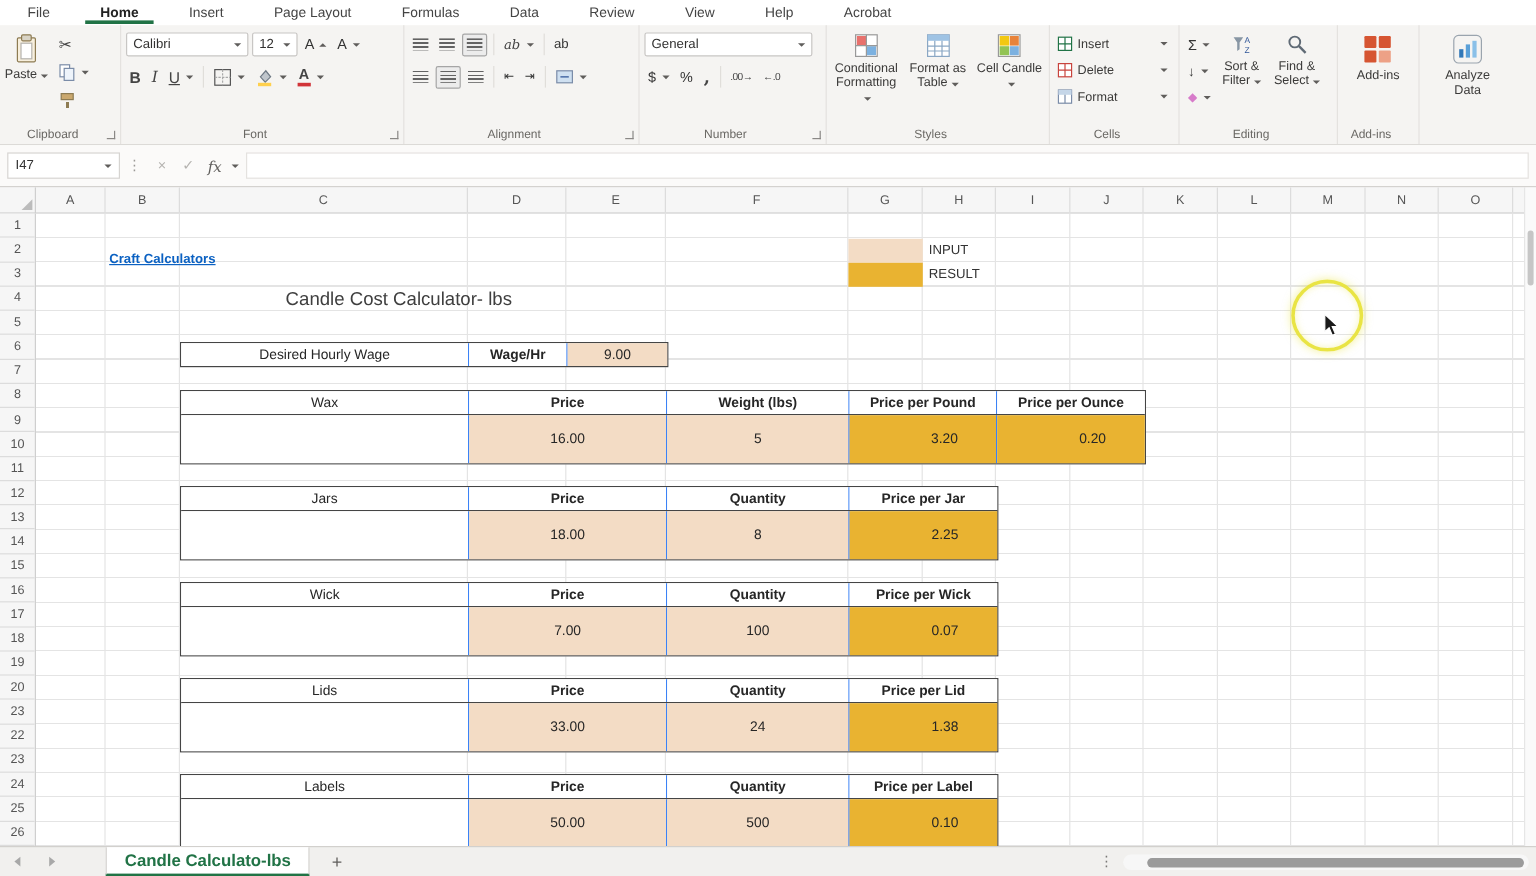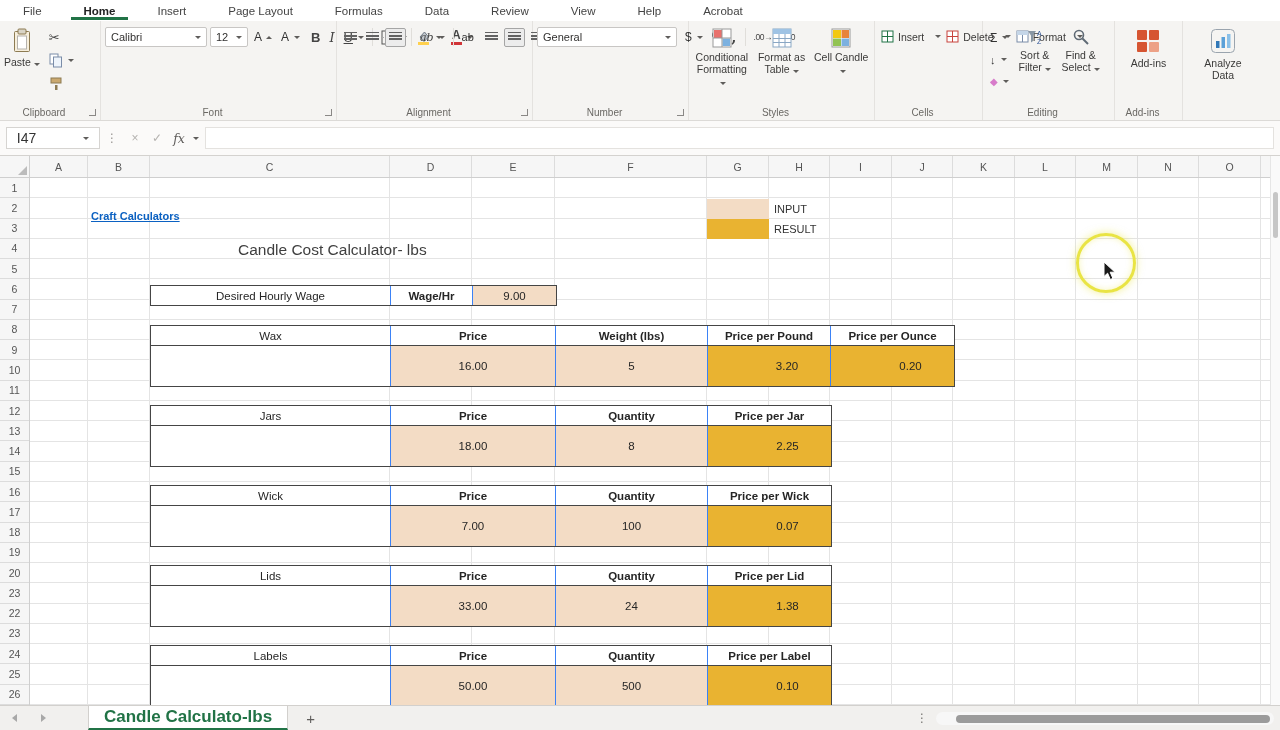--- a/index.html
+++ b/index.html
@@ -12,21 +12,21 @@
   .mtab.active { font-weight:bold; color:#222; border-bottom:3px solid #217346; padding-bottom:0; }
 
   
   .ribbon { position:absolute; top:21px; left:0; right:0; height:100px; background:#f5f4f2; border-bottom:1px solid #dcdad7; display:flex; z-index:5; }
   .rgroup { position:relative; height:100%; border-right:1px solid #e4e2df; padding:5px 4px 16px; }
   .rlabel { position:absolute; bottom:2px; left:0; right:12px; text-align:center; font-size:10px; color:#6a6864; white-space:nowrap; }
   .launch { position:absolute; right:4px; bottom:4px; width:7px; height:7px; border-right:1.5px solid #8a8886; border-bottom:1.5px solid #8a8886; }
   .g-clip{width:101px} .g-font{width:236px} .g-align{width:196px} .g-num{width:156px}
   .g-styles{width:186px} .g-cells{width:108px} .g-edit{width:132px} .g-add{width:68px} .g-anl{width:80px; border-right:none}
   .rbody { display:flex; }
-  .rbody.col { flex-direction:row; gap:5px; }
+  .rbody.col { flex-direction:column; gap:5px; }
   .rrow { display:flex; align-items:center; gap:3px; height:22px; }
   .bigbtn { display:flex; flex-direction:column; align-items:center; justify-content:flex-start; text-align:center; font-size:10.5px; line-height:1.15; color:#3b3a39; gap:3px; padding-top:2px; cursor:default; }
   .bl { font-size:10.5px; color:#3b3a39; }
   .minicol { display:flex; flex-direction:column; justify-content:flex-start; gap:4px; padding:2px 0 0 6px; }
   .mb { display:flex; align-items:center; gap:2px; padding:1px 3px; border-radius:2px; font-size:12px; color:#444; height:19px; cursor:default; }
   .mb.sel { border:1px solid #a5a5a5; background:#ececec; }
   .dcar { display:inline-block; width:0; height:0; border-left:3px solid transparent; border-right:3px solid transparent; border-top:3.5px solid #5f5d5b; margin-left:3px; }
   .ucar { display:inline-block; width:0; height:0; border-left:3px solid transparent; border-right:3px solid transparent; border-bottom:3.5px solid #5f5d5b; margin-left:2px; }
   .combo { display:flex; align-items:center; justify-content:space-between; background:#fff; border:1px solid #c8c6c4; border-radius:2px; font-size:11px; color:#323130; padding:0 5px; height:20px; }
   .fontname{width:102px} .fontsize{width:38px} .numfmt{width:140px}
@@ -38,21 +38,21 @@
   .tinytxt{font-size:8.5px; color:#444; letter-spacing:-0.5px;}
   .commag{font-size:15px; font-weight:bold; font-family:"DejaVu Serif",serif; line-height:0.6; color:#444;}
   .vsep{width:1px; height:18px; background:#e0deda; margin:0 2px;}
   .crow { display:flex; align-items:center; gap:4px; height:21px; font-size:10.5px; color:#3b3a39; padding:0 2px; width:96px; }
   .crow .sp{flex:1}
   .wide-sty{width:58px}
   .stybody{gap:2px}
 
   
   .fbar { position:absolute; top:121px; left:0; right:0; height:35px; background:#fbfaf9; border-bottom:1px solid #d4d2cf; display:flex; align-items:center; padding:0 6px; z-index:5; }
-  .namebox { width:94px; height:22px; background:#fff; border:1px solid #d6d4d1; display:flex; align-items:center; justify-content:center; padding:0 6px; font-size:14px; color:#333;gap:44px; }
+  .namebox { width:94px; height:22px; background:#fff; border:1px solid #d6d4d1; display:flex; align-items:center; justify-content:space-between; padding:0 6px; font-size:11px; color:#333;gap:44px; }
   .fdots { color:#9a9896; font-size:12px; margin:0 6px; }
   .fbtn { background:none; border:none; font-size:12px; color:#b5b3b0; width:22px; text-align:center; cursor:default; }
   .fbtn.fx { font-style:italic; font-family:"DejaVu Serif",serif; color:#605e5c; font-size:12.5px; }
   .finput { flex:1; height:22px; background:#fff; border:1px solid #e4e2df; margin-left:6px; }
 
   
   .grid { position:absolute; top:156px; left:0; right:0; bottom:25px; background:#fff; }
   .corner { position:absolute; left:0; top:0; width:30px; height:22px; background:#f6f6f6; border-right:1px solid #cfcfcf; border-bottom:1px solid #cfcfcf; }
   .corner::after { content:""; position:absolute; right:2px; bottom:2px; width:0; height:0; border-left:9px solid transparent; border-bottom:9px solid #bcbcbc; }
   .colheads { position:absolute; left:30px; top:0; right:10px; height:22px; display:flex; background:#f6f6f6; border-bottom:1px solid #cfcfcf; overflow:hidden; }
@@ -92,21 +92,21 @@
   .t-wage{left:120px; top:107px;} .t-0{left:120px; top:147px;} .t-1{left:120px; top:227px;}
   .t-2{left:120px; top:307px;} .t-3{left:120px; top:387px;} .t-4{left:120px; top:467px;}
   .hl-circle { left:1046px; top:55px; width:60px; height:60px; border-radius:50%; border:3px solid rgba(232,227,58,0.95); box-shadow:0 0 8px rgba(232,227,58,0.55), inset 0 0 6px rgba(232,227,58,0.35); }
   .cursor { left:1073px; top:83px; }
 
   
   .tabbar { position:absolute; bottom:0; left:0; right:0; height:25px; background:#f1f0ee; border-top:1px solid #d2d0cd; display:flex; align-items:stretch; z-index:5; }
   .tnav { display:flex; align-items:center; padding:0 12px; }
   .tri-l { width:0; height:0; border-top:4.5px solid transparent; border-bottom:4.5px solid transparent; border-right:5.5px solid #a8a8a8; }
   .tri-r { width:0; height:0; border-top:4.5px solid transparent; border-bottom:4.5px solid transparent; border-left:5.5px solid #a8a8a8; }
-  .stab { margin-left:30px; background:#fff; border-left:1px solid #d2d0cd; border-right:1px solid #d2d0cd; border-bottom:2.5px solid #217346; display:flex; align-items:center; padding:0 15px; font-size:17px; font-weight:bold; color:#217346; }
+  .stab { margin-left:30px; background:#fff; border-left:1px solid #d2d0cd; border-right:1px solid #d2d0cd; border-bottom:2.5px solid #217346; display:flex; align-items:center; padding:0 15px; font-size:14px; font-weight:bold; color:#217346; }
   .addsheet { background:none; border:none; font-size:15px; color:#605e5c; padding:0 18px; cursor:default; }
   .tdots { position:absolute; right:352px; top:5px; color:#7a7876; font-size:12px; }
   .hscroll { position:absolute; right:6px; top:6px; width:338px; height:13px; background:#f7f7f7; border-radius:7px; }
   .hthumb { position:absolute; left:20px; right:4px; top:2.5px; height:8px; background:#9b9b9b; border-radius:4px; }
 
   svg { display:block; }
 </style>
 </head>
 <body>
 

